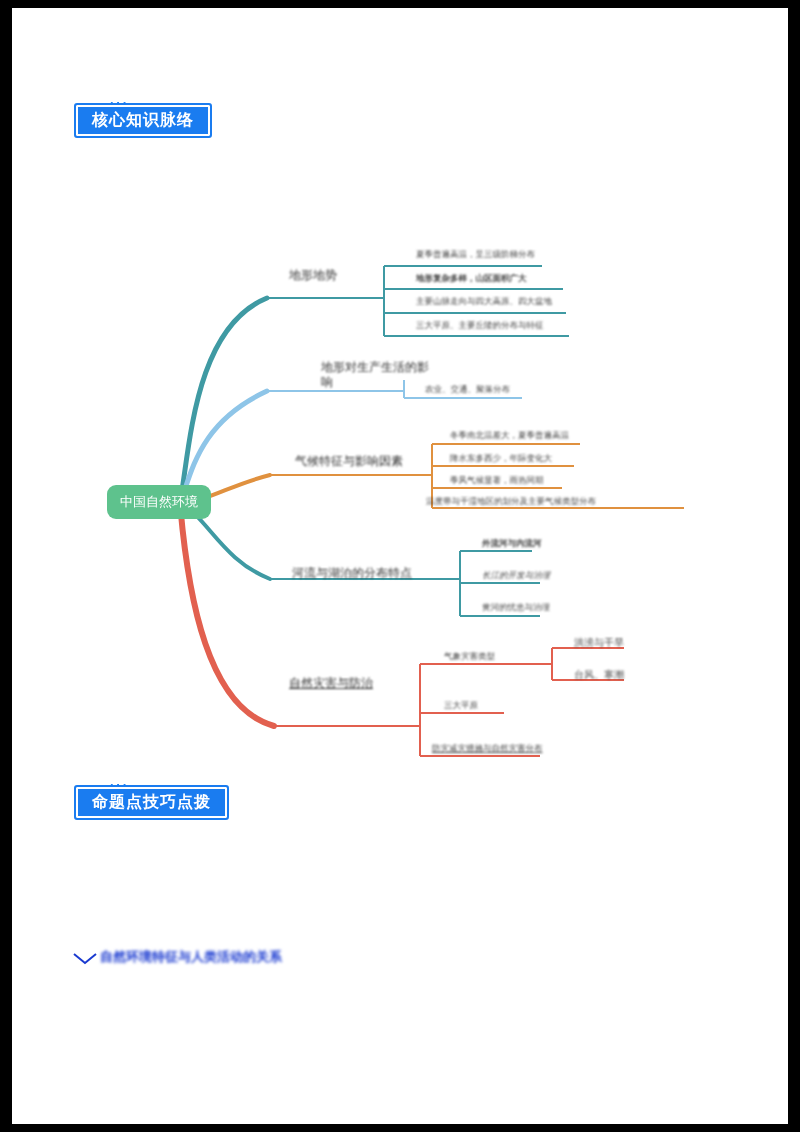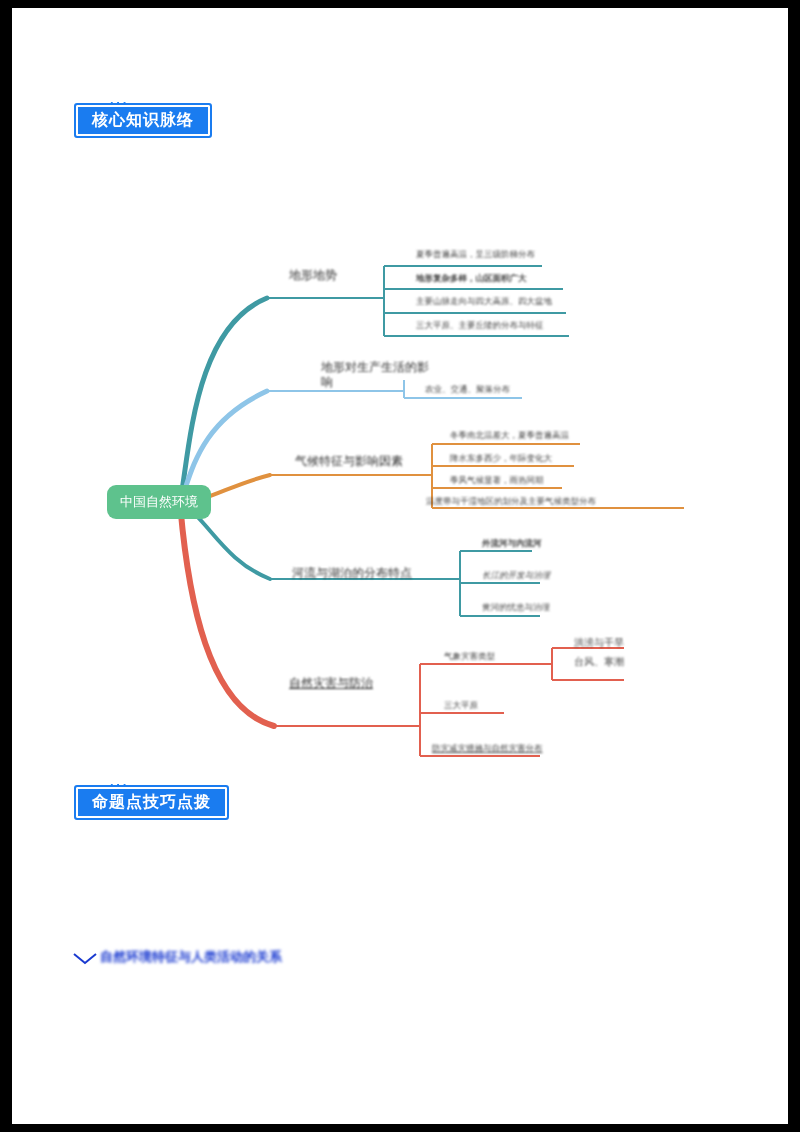--- a/index.html
+++ b/index.html
@@ -178,21 +178,21 @@
     <div class="node l2 blur-sm" style="left:414px; top:288px;">温度带与干湿地区的划分及主要气候类型分布</div>
 
     <div class="node l1 blur-sm" style="left:280px; top:358px;">河流与湖泊的分布特点</div>
     <div class="node l2 blur-sm" style="left:470px; top:330px;font-weight:bold;">外流河与内流河</div>
     <div class="node l2 blur-sm" style="left:470px; top:362px;font-style:italic;">长江的开发与治理</div>
     <div class="node l2 blur-sm" style="left:470px; top:394px;">黄河的忧患与治理</div>
 
     <div class="node l1 wrap blur-sm" style="left:277px; top:468px; width:105px;text-decoration:underline;">自然灾害与防治</div>
     <div class="node l2 blur-sm" style="left:432px; top:443px;">气象灾害类型</div>
     <div class="node l3 blur-sm" style="left:562px; top:429px;">洪涝与干旱</div>
-    <div class="node l3 blur-sm" style="left:562px; top:449px;font-family:Liberation Mono, monospace;">台风、寒潮</div>
+    <div class="node l3 blur-sm" style="left:562px; top:461px;">台风、寒潮</div>
     <div class="node l2 blur-sm" style="left:432px; top:492px;">三大平原</div>
     <div class="node l2 blur-sm" style="left:420px; top:535px;text-decoration:underline;">防灾减灾措施与自然灾害分布</div>
 
   </div>
 
   <div class="chip" id="chip-tips">
     <span class="dots">···</span>
     <span>命题点技巧点拨</span>
   </div>
 

